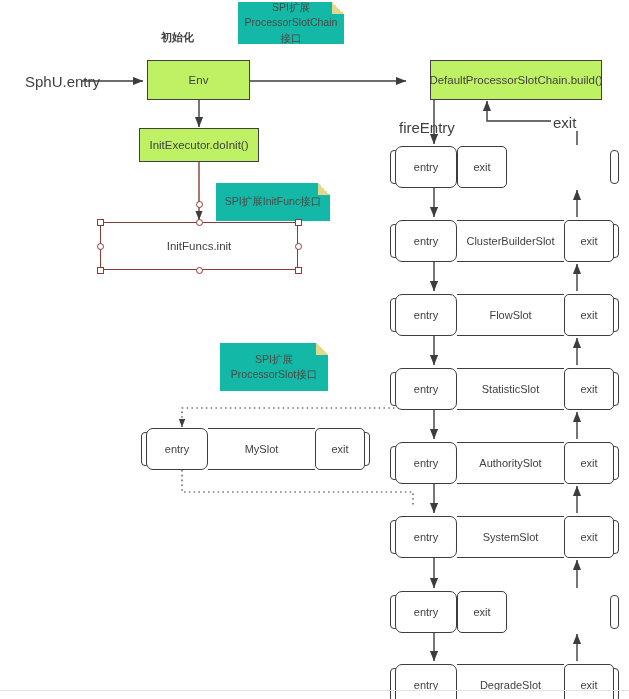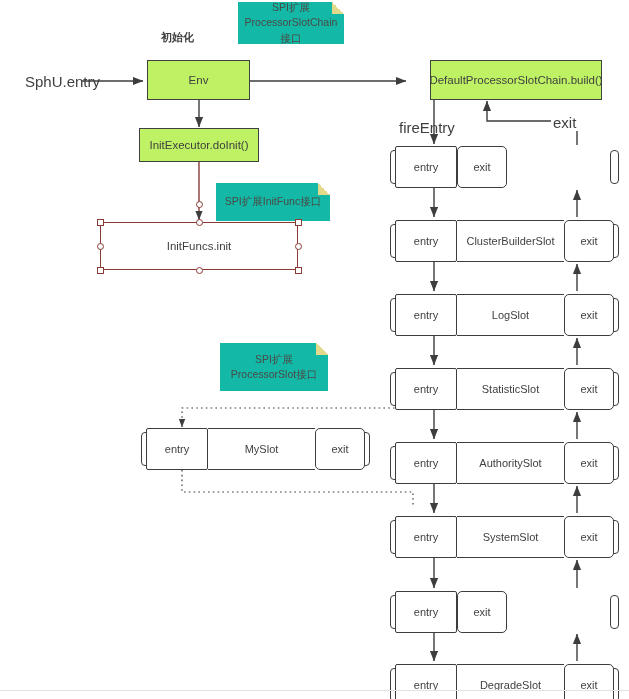--- a/index.html
+++ b/index.html
@@ -63,21 +63,21 @@
   .slot .tab-r{right:0;}
   .slot .body{
     position:absolute;left:5px;right:5px;top:0;height:42px;
     display:flex;box-sizing:border-box;
   }
   .slot .cell{
     border:1.2px solid #3d3d3d;background:#fff;box-sizing:border-box;
     display:flex;align-items:center;justify-content:center;
     font-size:11px;color:#3f3f3f;
   }
-  .slot .cell.entry{width:62px;border-radius:2px;}
+  .slot .cell.entry{width:62px;border-radius:7px;}
   .slot .cell.mid{flex:1;border-left:none;border-right:none;border-radius:0;}
   .slot .cell.exit{width:50px;border-radius:5px;}
 
   
   .lbl{position:absolute;font-size:15px;color:#3f3f3f;white-space:nowrap;}
   .lbl.cjk{font-size:11px;}
 
   
   .footrule{position:absolute;left:0;top:690px;width:629px;height:1px;background:#e3e3e3;}
 </style>
@@ -200,21 +200,21 @@
       <div class="cell mid">ClusterBuilderSlot</div>
       <div class="cell exit">exit</div>
     </div>
   </div>
 
   <div class="slot" style="left:390px;top:294px;width:229px;">
     <span class="tab-l"></span>
     <span class="tab-r"></span>
     <div class="body">
       <div class="cell entry">entry</div>
-      <div class="cell mid">LogSlot</div>
+      <div class="cell mid">FlowSlot</div>
       <div class="cell exit">exit</div>
     </div>
   </div>
 
   <div class="slot" style="left:390px;top:368px;width:229px;">
     <span class="tab-l"></span>
     <span class="tab-r"></span>
     <div class="body">
       <div class="cell entry">entry</div>
       <div class="cell mid">StatisticSlot</div>

